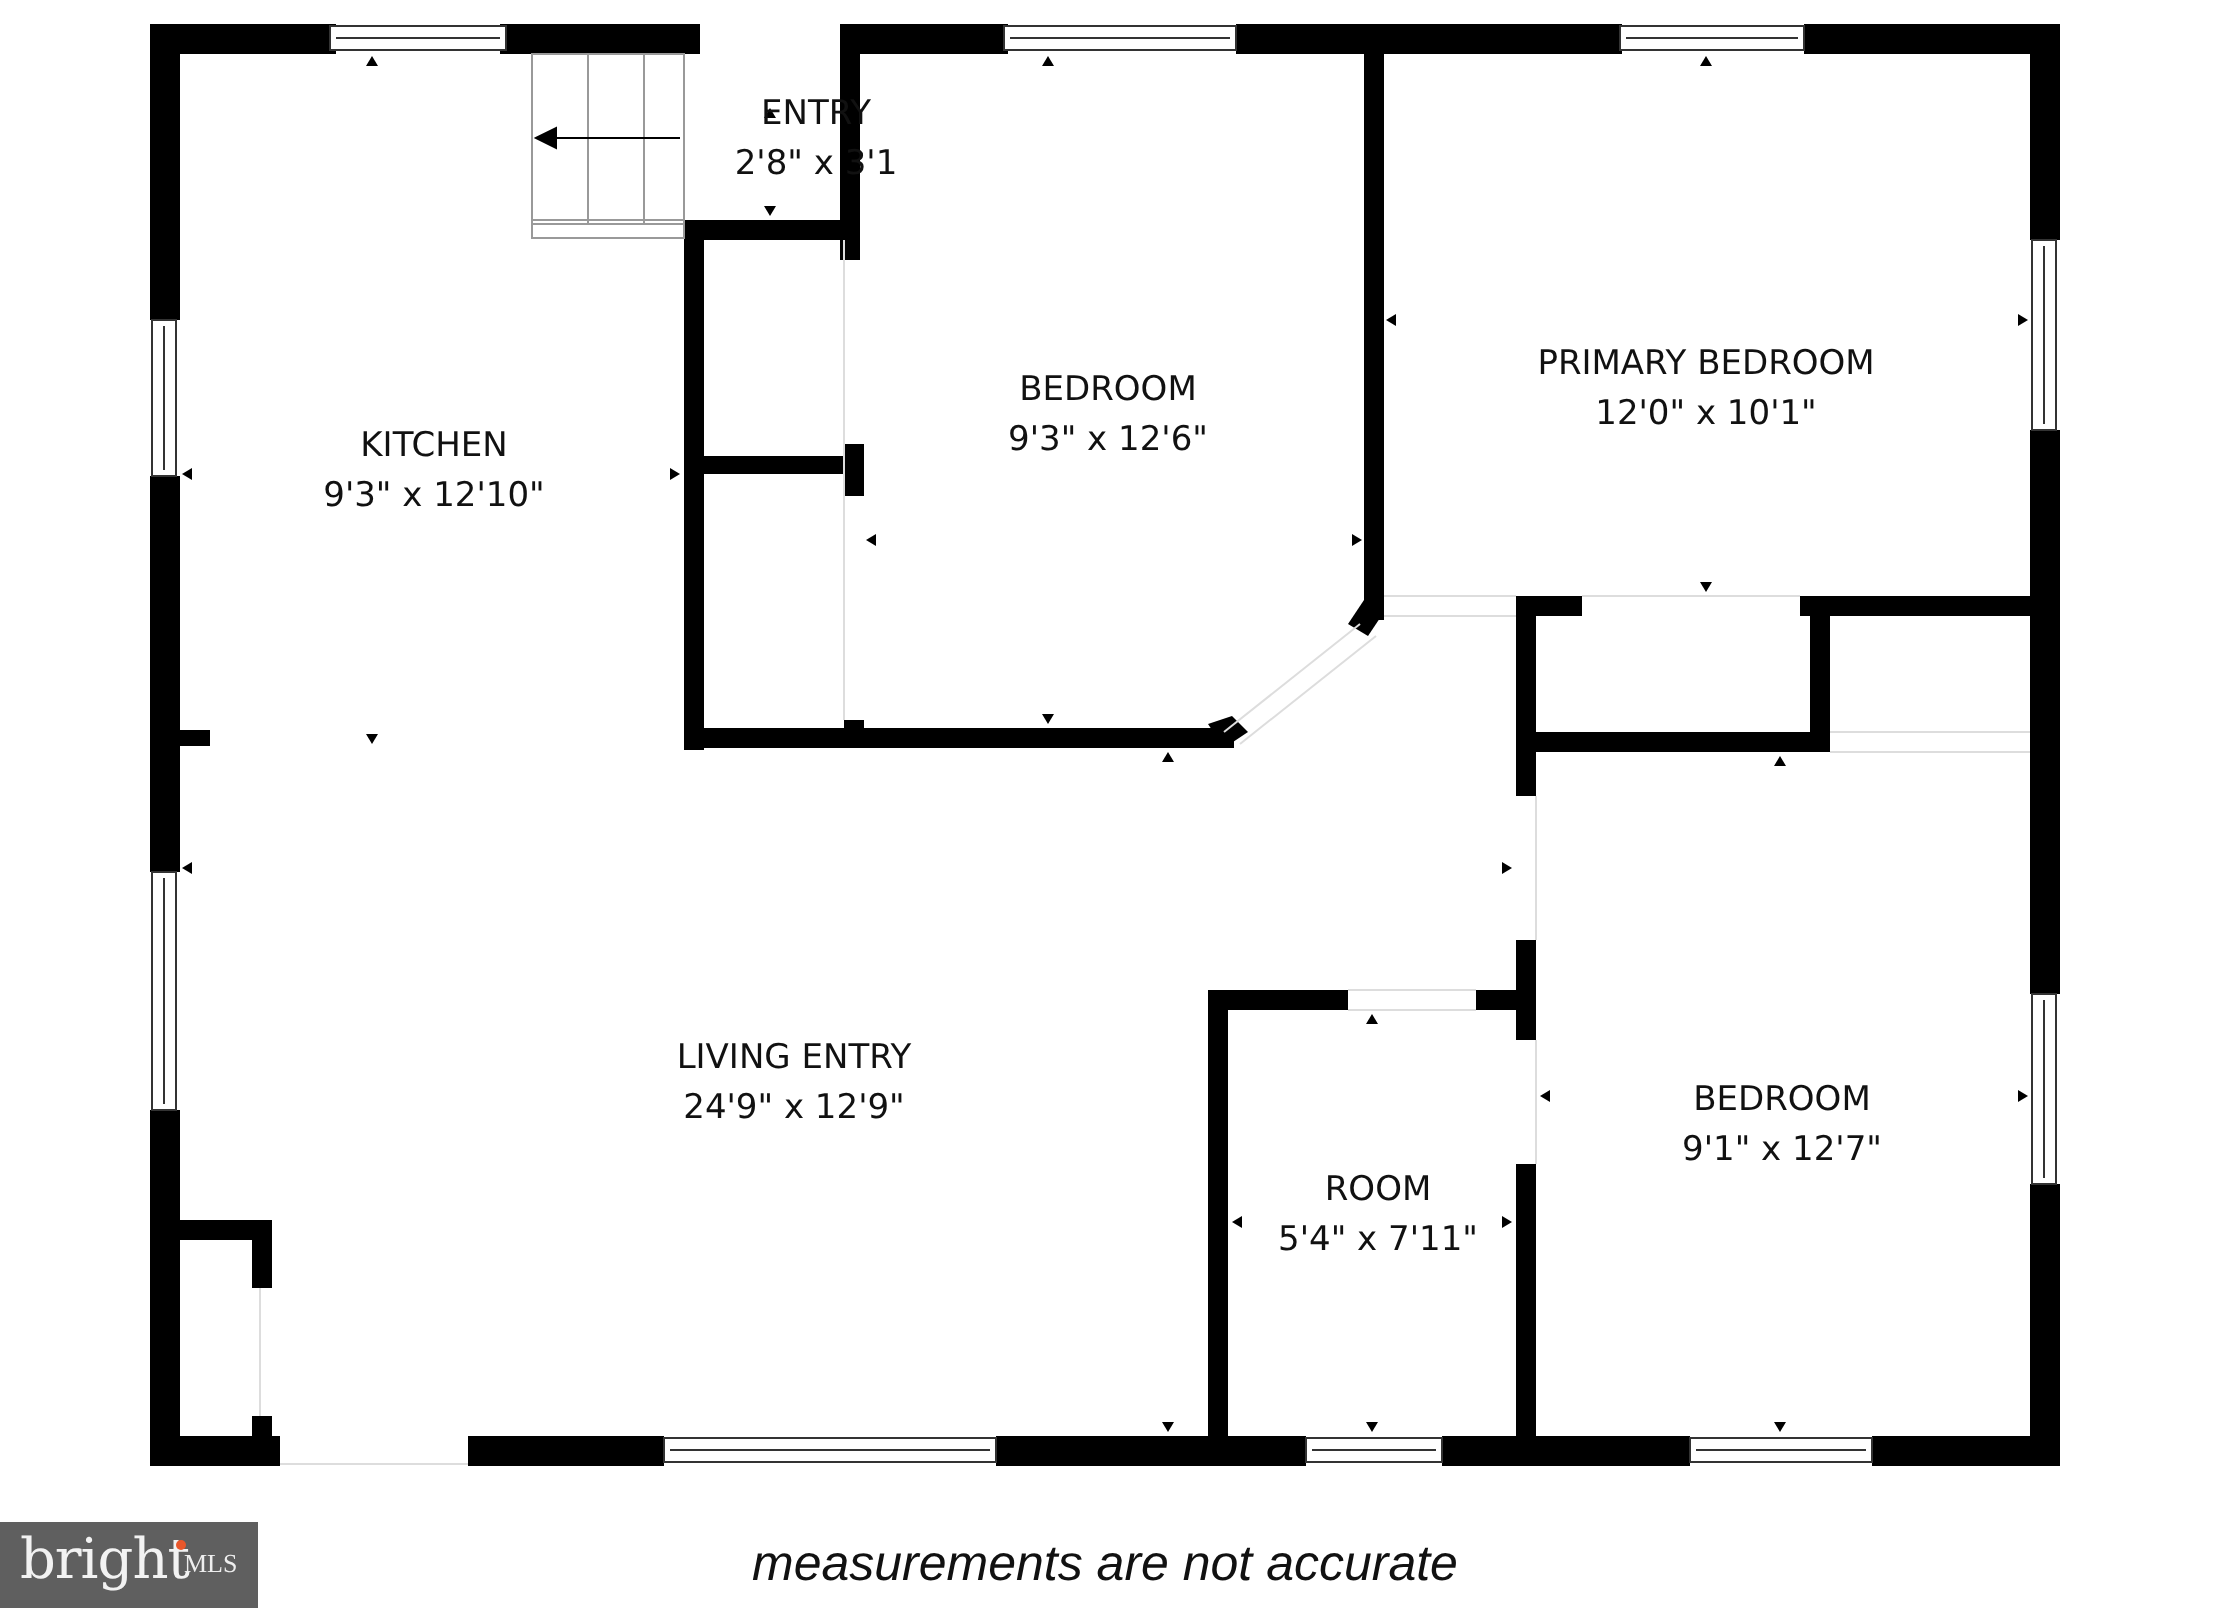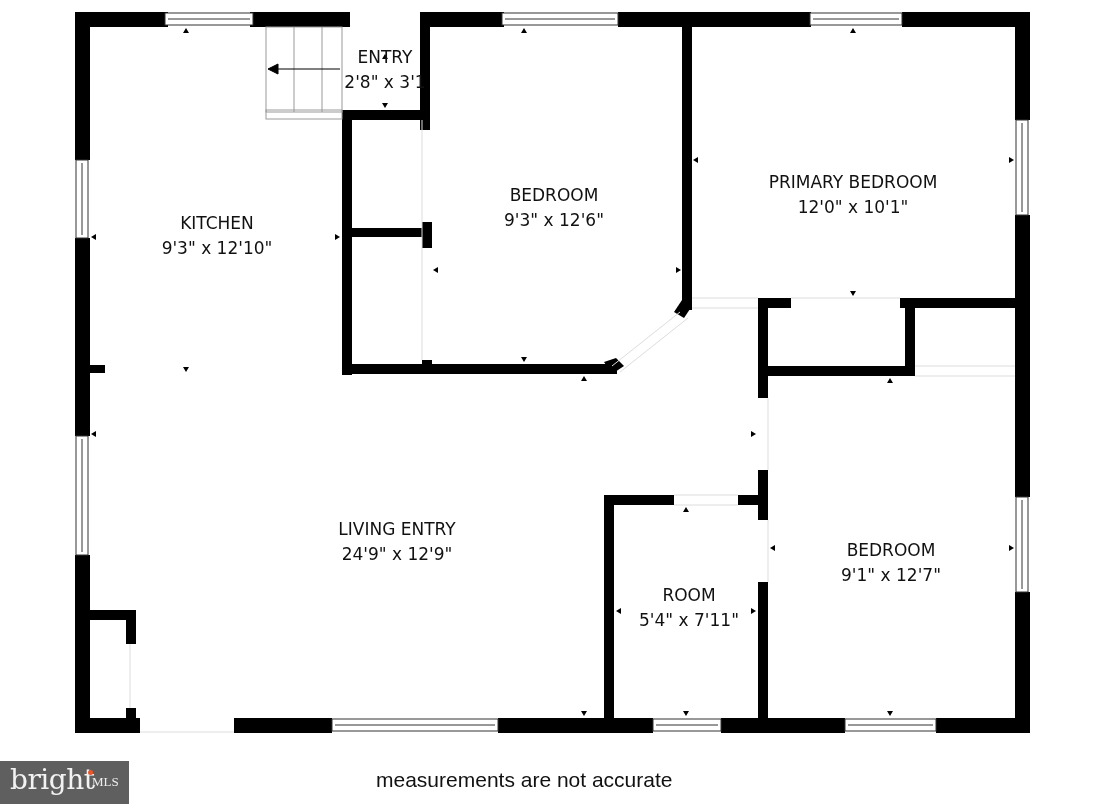--- a/index.html
+++ b/index.html
@@ -1,20 +1,20 @@
 <!DOCTYPE html>
 <html><head>
 <meta charset="utf-8">
 <style>
   html,body{margin:0;padding:0;background:#ffffff;}
   body{width:1109px;height:804px;position:relative;overflow:hidden;font-family:"DejaVu Sans","Liberation Sans",sans-serif;}
   #plan{position:absolute;left:0;top:0;}
   .room-label{position:absolute;text-align:center;color:#111;font-size:17px;line-height:25px;white-space:nowrap;transform:translateX(-50%);}
   .room-label .dim{display:block;}
-  #disclaimer{position:absolute;left:376px;top:768px;font-family:"Liberation Sans",sans-serif;font-size:21px;color:#111;}
+  #disclaimer{position:absolute;left:376px;top:768px;font-family:"Liberation Sans",sans-serif;font-size:25px;color:#111;font-style:italic;}
   #logo{position:absolute;left:0;top:761px;width:129px;height:43px;background:#5f5f5f;}
   #logo .bright{position:absolute;left:10px;top:2px;font-family:"DejaVu Serif",serif;font-size:28px;color:#f2f2f2;letter-spacing:-0.5px;}
   #logo .mls{position:absolute;left:92px;top:13px;font-family:Liberation Serif, serif;font-size:13px;color:#eee;}
   #logo .dot{position:absolute;left:88px;top:9px;width:5px;height:5px;background:#e9572b;border-radius:50%;}
 </style>
 </head>
 <body>
 
 <svg id="plan" width="1109" height="760" viewBox="0 0 1109 760">
   <g fill="#000">
@@ -139,21 +139,21 @@
     <polygon points="770,548 775,545 775,551"></polygon>
     <polygon points="1014,548 1009,545 1009,551"></polygon>
     <polygon points="616,611 621,608 621,614"></polygon>
     <polygon points="756,611 751,608 751,614"></polygon>
     <polygon points="584,716 581,711 587,711"></polygon>
     <polygon points="686,716 683,711 689,711"></polygon>
     <polygon points="890,716 887,711 893,711"></polygon>
   </g>
 </svg>
 
-<div class="room-label" style="left:385px;top:45px;">
+<div class="room-label" style="left:385px;top:45px;padding-left:46px;">
   <span>ENTRY</span>
   <span class="dim">2'8" x 3'1</span>
 </div>
 <div class="room-label" style="left:217px;top:183px;margin-top:28px;">
   <span>KITCHEN</span>
   <span class="dim">9'3" x 12'10"</span>
 </div>
 <div class="room-label" style="left:554px;top:183px;">
   <span>BEDROOM</span>
   <span class="dim">9'3" x 12'6"</span>

